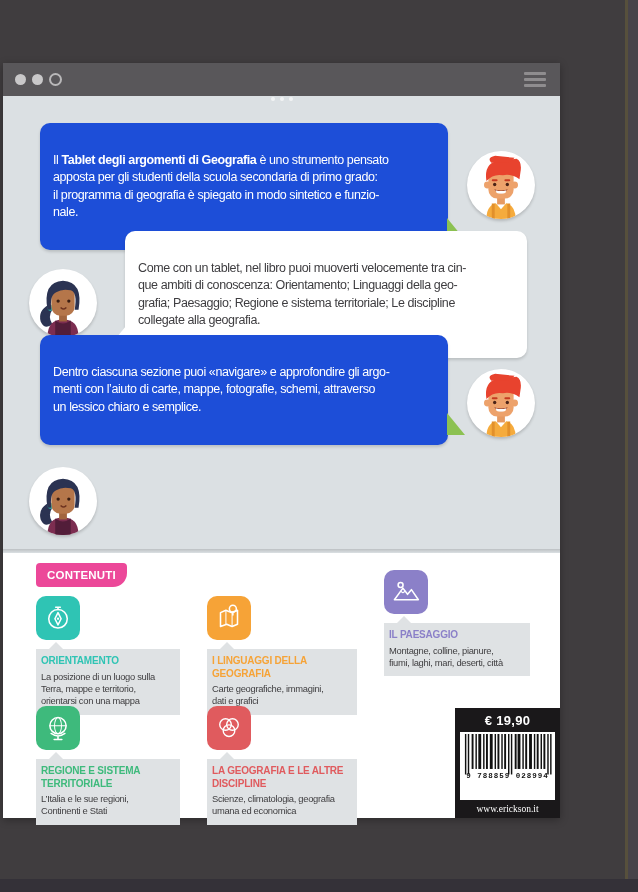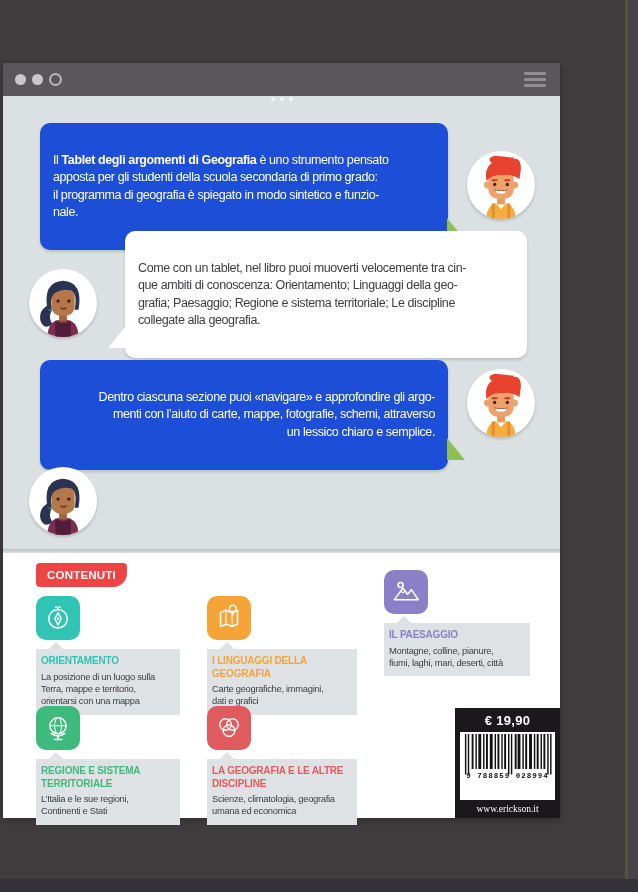--- a/index.html
+++ b/index.html
@@ -49,21 +49,21 @@
 
   .avatar{
     position:absolute;width:68px;height:68px;border-radius:50%;
     background:#fff;overflow:hidden;box-shadow:0 2px 3px rgba(0,0,0,.18);
   }
   .avatar svg{width:100%;height:100%;display:block;}
 
   
   .badge{
     position:absolute;left:33px;top:500px;
-    background:#ef4444;color:#fff;font-weight:bold;font-size:11.5px;letter-spacing:.2px;
+    background:#ec4899;color:#fff;font-weight:bold;font-size:11.5px;letter-spacing:.2px;
     padding:6px 11px;border-radius:4px 4px 14px 4px;
   }
 
   
   .card{position:absolute;}
   .card .iconbox{
     width:44px;height:44px;border-radius:10px;display:flex;align-items:center;justify-content:center;
   }
   .card .iconbox svg{width:34px;height:34px;}
   .cbox{
@@ -161,21 +161,21 @@
       <path d="M27,53 Q35,59 43,53 L43,70 L27,70 Z" fill="#521d39"></path>
       <rect x="31" y="43" width="8" height="11" fill="#a2653e"></rect>
       <rect x="23" y="17" width="24" height="31" rx="9" fill="#b5764a"></rect>
       <path d="M19,42 Q14,13 35,12 Q56,13 51,42 L47,42 Q50,24 43,22 Q34,20 28,24 Q21,27 23,42 Z" fill="#2b3352"></path>
       <circle cx="30" cy="33" r="1.7" fill="#3a1d12"></circle>
       <circle cx="41" cy="33" r="1.7" fill="#3a1d12"></circle>
       <path d="M33,40 Q35.5,42.2 38,40" stroke="#6f3420" stroke-width="1.5" fill="none" stroke-linecap="round"></path>
     </svg>
   </div>
 
-  <div class="bubble green" style="left:37px;top:297px;width:382px;text-align:right;">
+  <div class="bubble green" style="left:37px;top:272px;width:382px;">
     <span>Dentro ciascuna sezione puoi «navigare» e approfondire gli argo-
 menti con l’aiuto di carte, mappe, fotografie, schemi, attraverso
 un lessico chiaro e semplice.</span>
     <svg class="tail right" viewBox="0 0 18 22">
         <polygon points="0,0 18,22 0,22" fill="#8cc152"></polygon>
       </svg>
   </div>
   <div class="avatar" style="left:464px;top:306px;">
     <svg viewBox="0 0 70 70">
       <path d="M20,70 Q20,53 35,53 Q50,53 50,70 Z" fill="#f5ab3d"></path>

